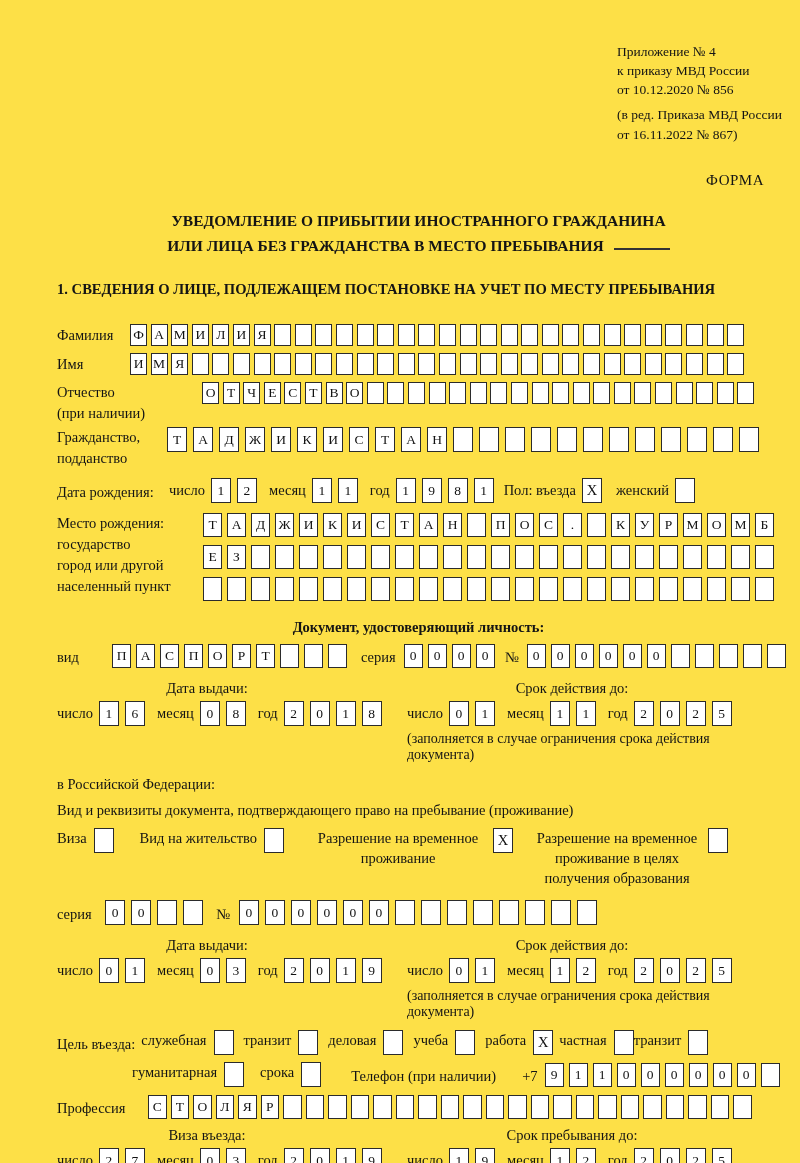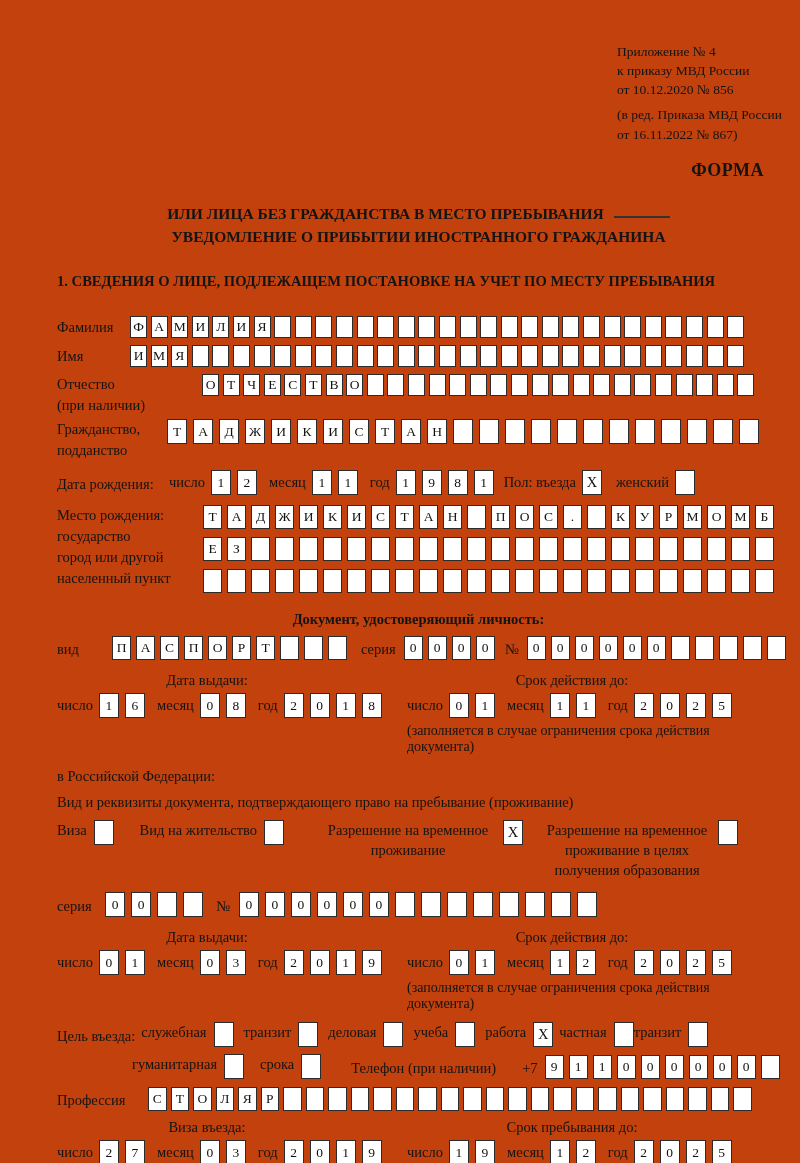--- a/index.html
+++ b/index.html
@@ -1,24 +1,24 @@
 <!DOCTYPE html>
 <html lang="ru"><head>
 <meta charset="utf-8">
 <style>
   html,body{margin:0;padding:0;background:#e8e8e8;}
   .page{
-    position:relative;width:800px;height:1163px;margin:0 auto;background:#c2410c;
+    position:relative;width:800px;height:1163px;margin:0 auto;background:#fde047;
     box-sizing:border-box;padding:42px 20px 0 57px;
     font-family:"Liberation Serif","DejaVu Serif",serif;color:#141414;font-size:14.5px;
     overflow:hidden;
   }
   .appendix{margin-left:560px;width:215px;font-size:13.5px;line-height:1.42;}
   .appendix .grp2{margin-top:6px;}
-  .form-word{text-align:right;padding-right:16px;font-weight:bold;font-size:18px;margin-top:16px;letter-spacing:.5px;}
+  .form-word{text-align:right;padding-right:16px;font-weight:normal;font-size:15px;margin-top:28px;letter-spacing:.5px;}
   .title{margin-top:20px;text-align:center;font-weight:bold;font-size:15.5px;line-height:1.55;}
   .blank-line{display:inline-block;width:56px;border-bottom:2px solid #333;height:1em;margin-left:10px;vertical-align:baseline;}
   .sec-head{margin-top:24px;font-weight:bold;font-size:14.6px;}
   .body{margin-top:26px;}
 
   .row{display:flex;align-items:flex-end;margin-bottom:7px;}
   .row.top{align-items:flex-start;}
   .lbl{flex:none;line-height:1.45;}
   .lbl2{line-height:1.45;}
 
@@ -65,24 +65,24 @@
     <div>от 10.12.2020 № 856</div>
     <div class="grp2">
       <div>(в ред. Приказа МВД России</div>
       <div>от 16.11.2022 № 867)</div>
     </div>
   </div>
 
   <div class="form-word">ФОРМА</div>
 
   <div class="title">
+    <div>УВЕДОМЛЕНИЕ О ПРИБЫТИИ ИНОСТРАННОГО ГРАЖДАНИНА</div>
     <div>
       <span>ИЛИ ЛИЦА БЕЗ ГРАЖДАНСТВА В МЕСТО ПРЕБЫВАНИЯ</span><span class="blank-line"></span>
     </div>
-    <div>УВЕДОМЛЕНИЕ О ПРИБЫТИИ ИНОСТРАННОГО ГРАЖДАНИНА</div>
   </div>
 
   <div class="sec-head">1. СВЕДЕНИЯ О ЛИЦЕ, ПОДЛЕЖАЩЕМ ПОСТАНОВКЕ НА УЧЕТ ПО МЕСТУ ПРЕБЫВАНИЯ</div>
 
   <div class="body">
 
     <div class="row">
       <div class="lbl" style="width:73px">Фамилия</div>
       <div class="cells c-sm">
           <span class="cell">Ф</span>
@@ -448,21 +448,21 @@
         <span class="cells c-cb">
             <span class="cell"></span>
           </span>
       </div>
       <div class="opt" style="margin-left:26px">
         <span class="olbl">Вид на жительство</span>
         <span class="cells c-cb">
             <span class="cell"></span>
           </span>
       </div>
-      <div class="opt" style="margin-left:36px">
+      <div class="opt" style="margin-left:26px">
         <span class="olbl center" style="width:176px">Разрешение на временное проживание</span>
         <span class="cells c-cb">
             <span class="cell">X</span>
           </span>
       </div>
       <div class="opt" style="margin-left:20px">
         <span class="olbl center" style="width:168px">Разрешение на временное проживание в целях получения образования</span>
         <span class="cells c-cb">
             <span class="cell"></span>
           </span>

